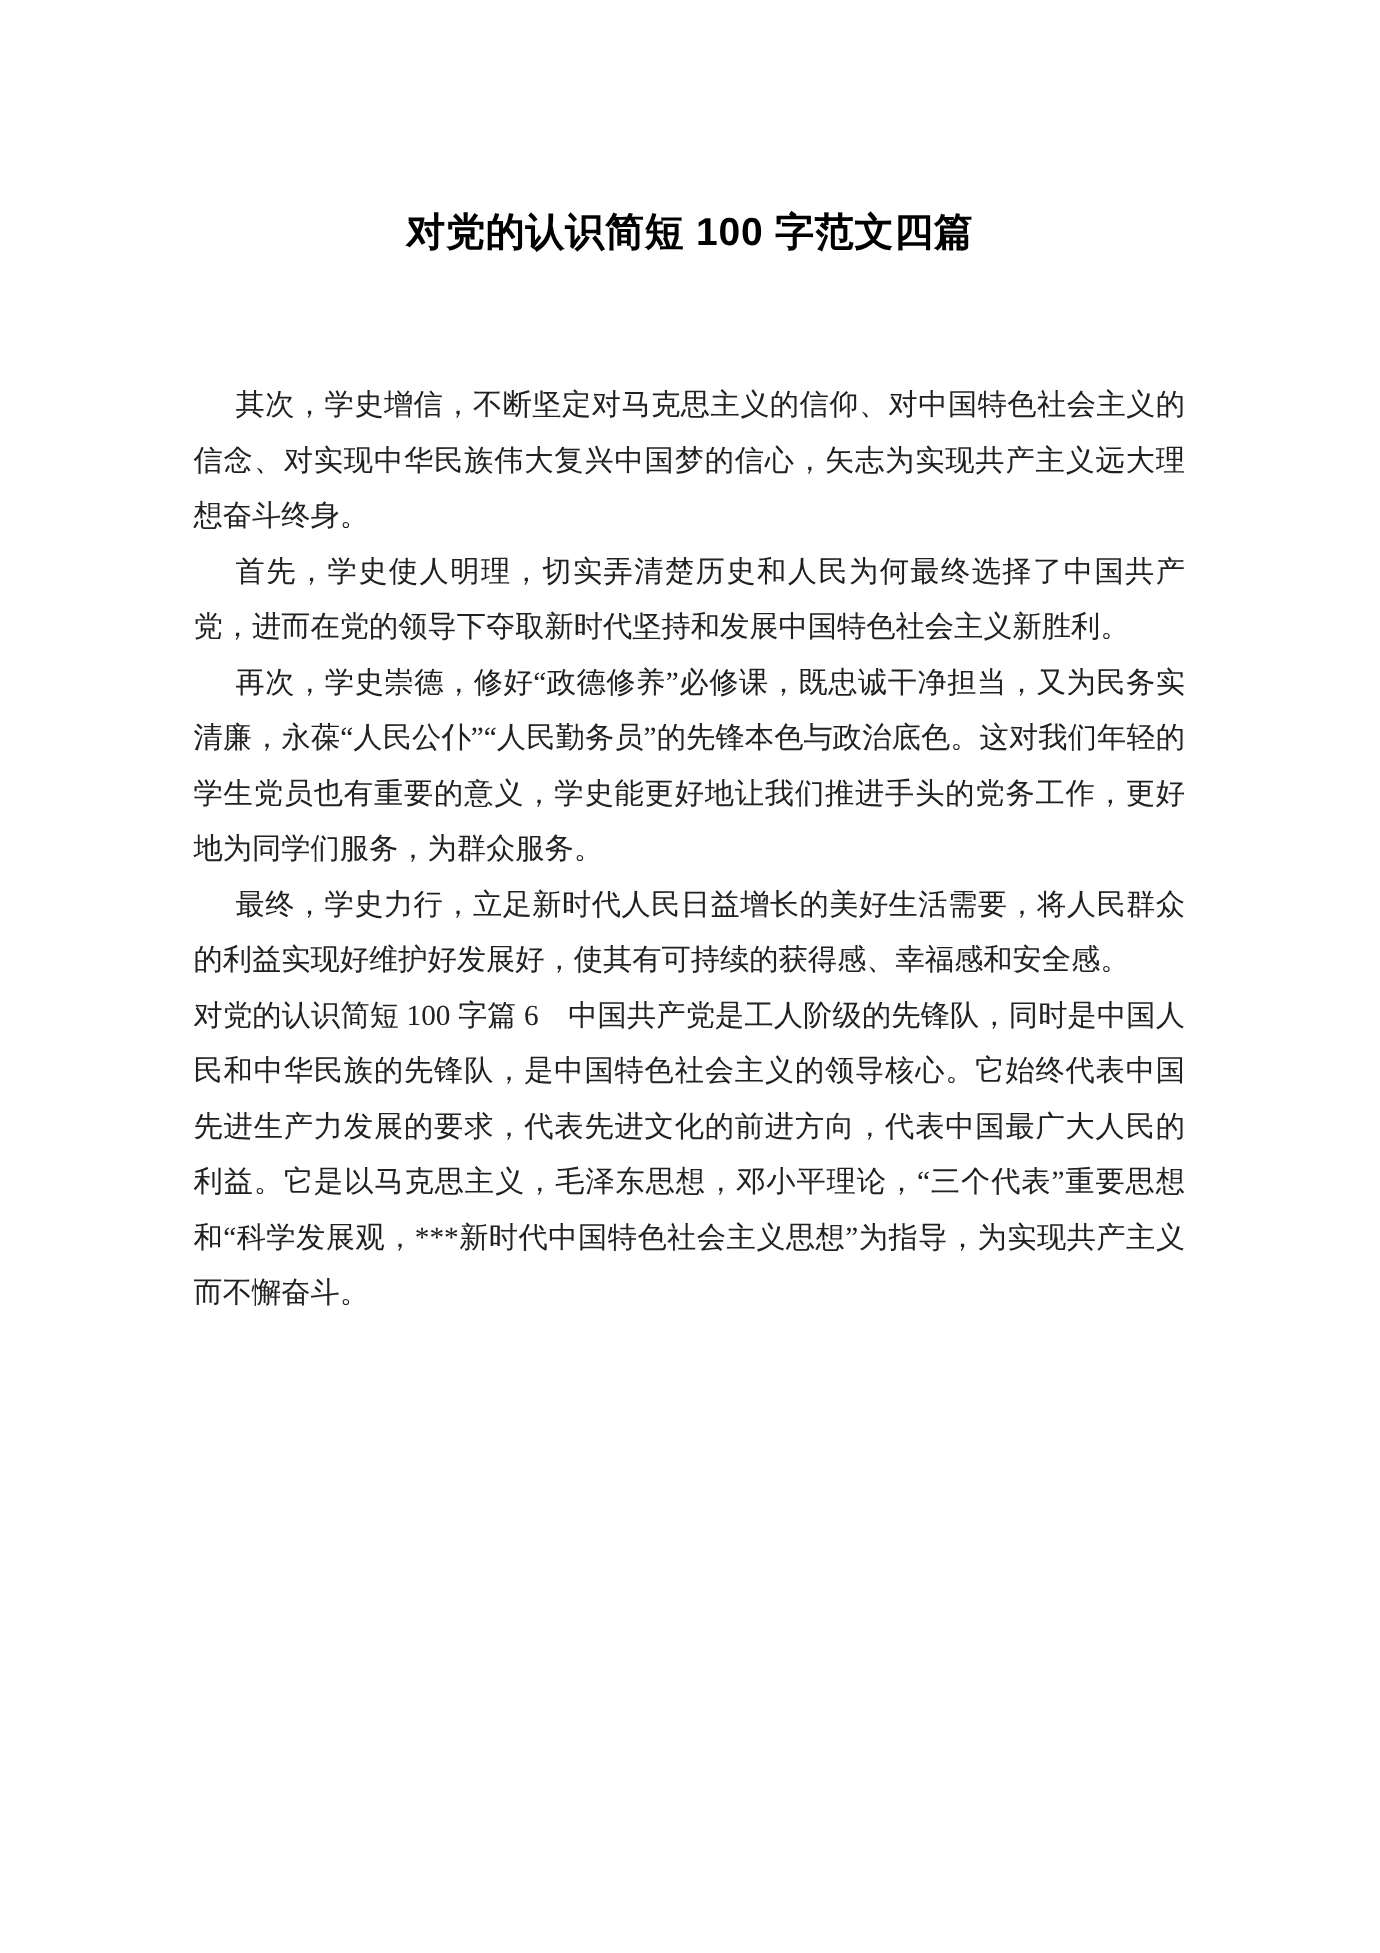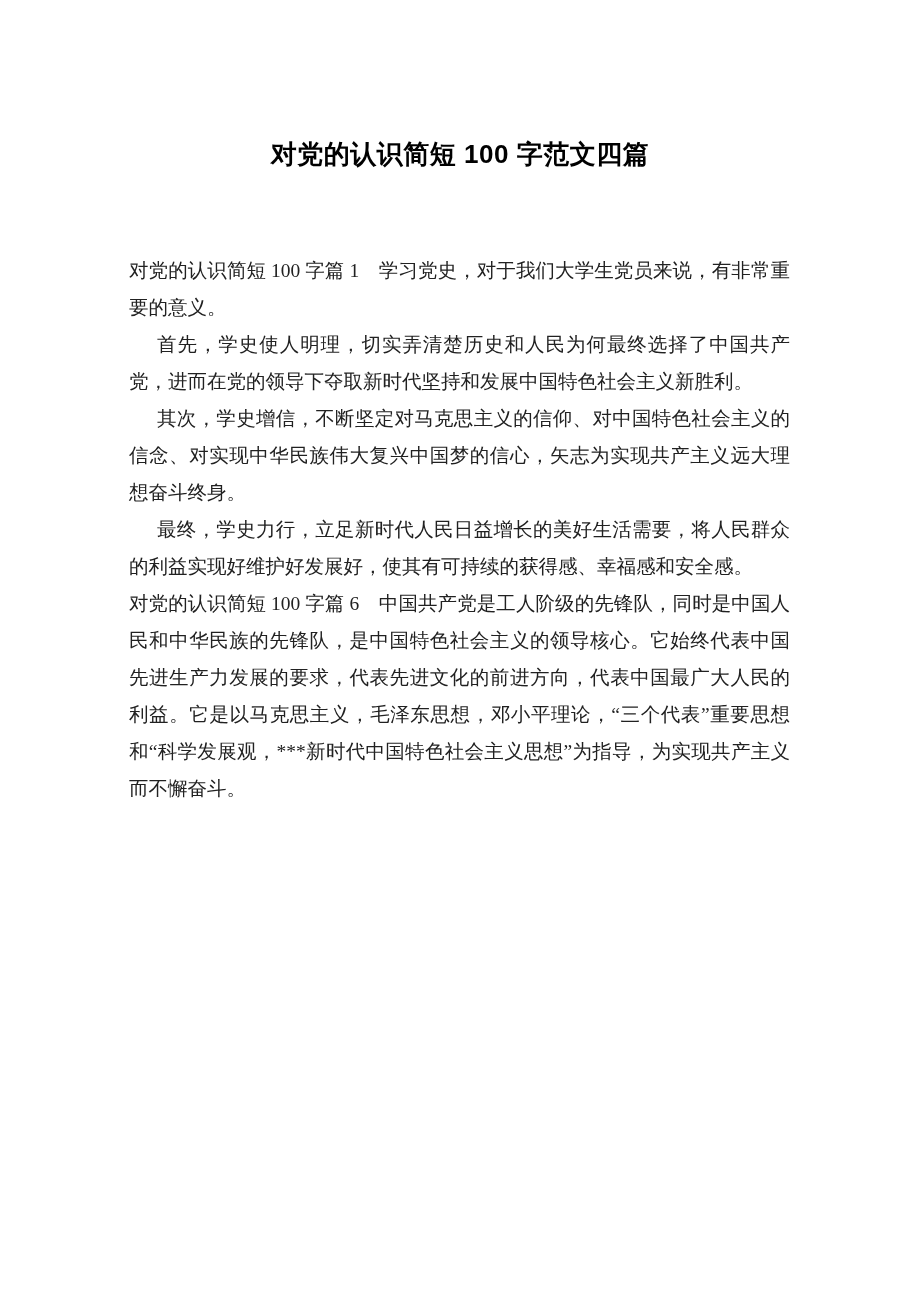--- a/index.html
+++ b/index.html
@@ -59,21 +59,21 @@
   }
 </style>
 </head>
 <body>
 
 <div class="page">
 
   <h1 class="doc-title">对党的认识简短 100 字范文四篇</h1>
 
   <div class="doc-body">
-    <p style="text-indent: 0px;">对党的认识简短 100 字篇 1　学习党史，对于我们大学生党员来说，有非常重要的意义。</p>
+    <p style="text-indent: 28px;">其次，学史增信，不断坚定对马克思主义的信仰、对中国特色社会主义的信念、对实现中华民族伟大复兴中国梦的信心，矢志为实现共产主义远大理想奋斗终身。</p>
     <p style="text-indent: 28px;">首先，学史使人明理，切实弄清楚历史和人民为何最终选择了中国共产党，进而在党的领导下夺取新时代坚持和发展中国特色社会主义新胜利。</p>
-    <p style="text-indent: 28px;">其次，学史增信，不断坚定对马克思主义的信仰、对中国特色社会主义的信念、对实现中华民族伟大复兴中国梦的信心，矢志为实现共产主义远大理想奋斗终身。</p>
+    <p style="text-indent: 28px;">再次，学史崇德，修好“政德修养”必修课，既忠诚干净担当，又为民务实清廉，永葆“人民公仆”“人民勤务员”的先锋本色与政治底色。这对我们年轻的学生党员也有重要的意义，学史能更好地让我们推进手头的党务工作，更好地为同学们服务，为群众服务。</p>
     <p style="text-indent: 28px;">最终，学史力行，立足新时代人民日益增长的美好生活需要，将人民群众的利益实现好维护好发展好，使其有可持续的获得感、幸福感和安全感。</p>
     <p style="text-indent: 0px;">对党的认识简短 100 字篇 6　中国共产党是工人阶级的先锋队，同时是中国人民和中华民族的先锋队，是中国特色社会主义的领导核心。它始终代表中国先进生产力发展的要求，代表先进文化的前进方向，代表中国最广大人民的利益。它是以马克思主义，毛泽东思想，邓小平理论，“三个代表”重要思想和“科学发展观，***新时代中国特色社会主义思想”为指导，为实现共产主义而不懈奋斗。</p>
   </div>
 
 
 </div>
 
 </body></html>

